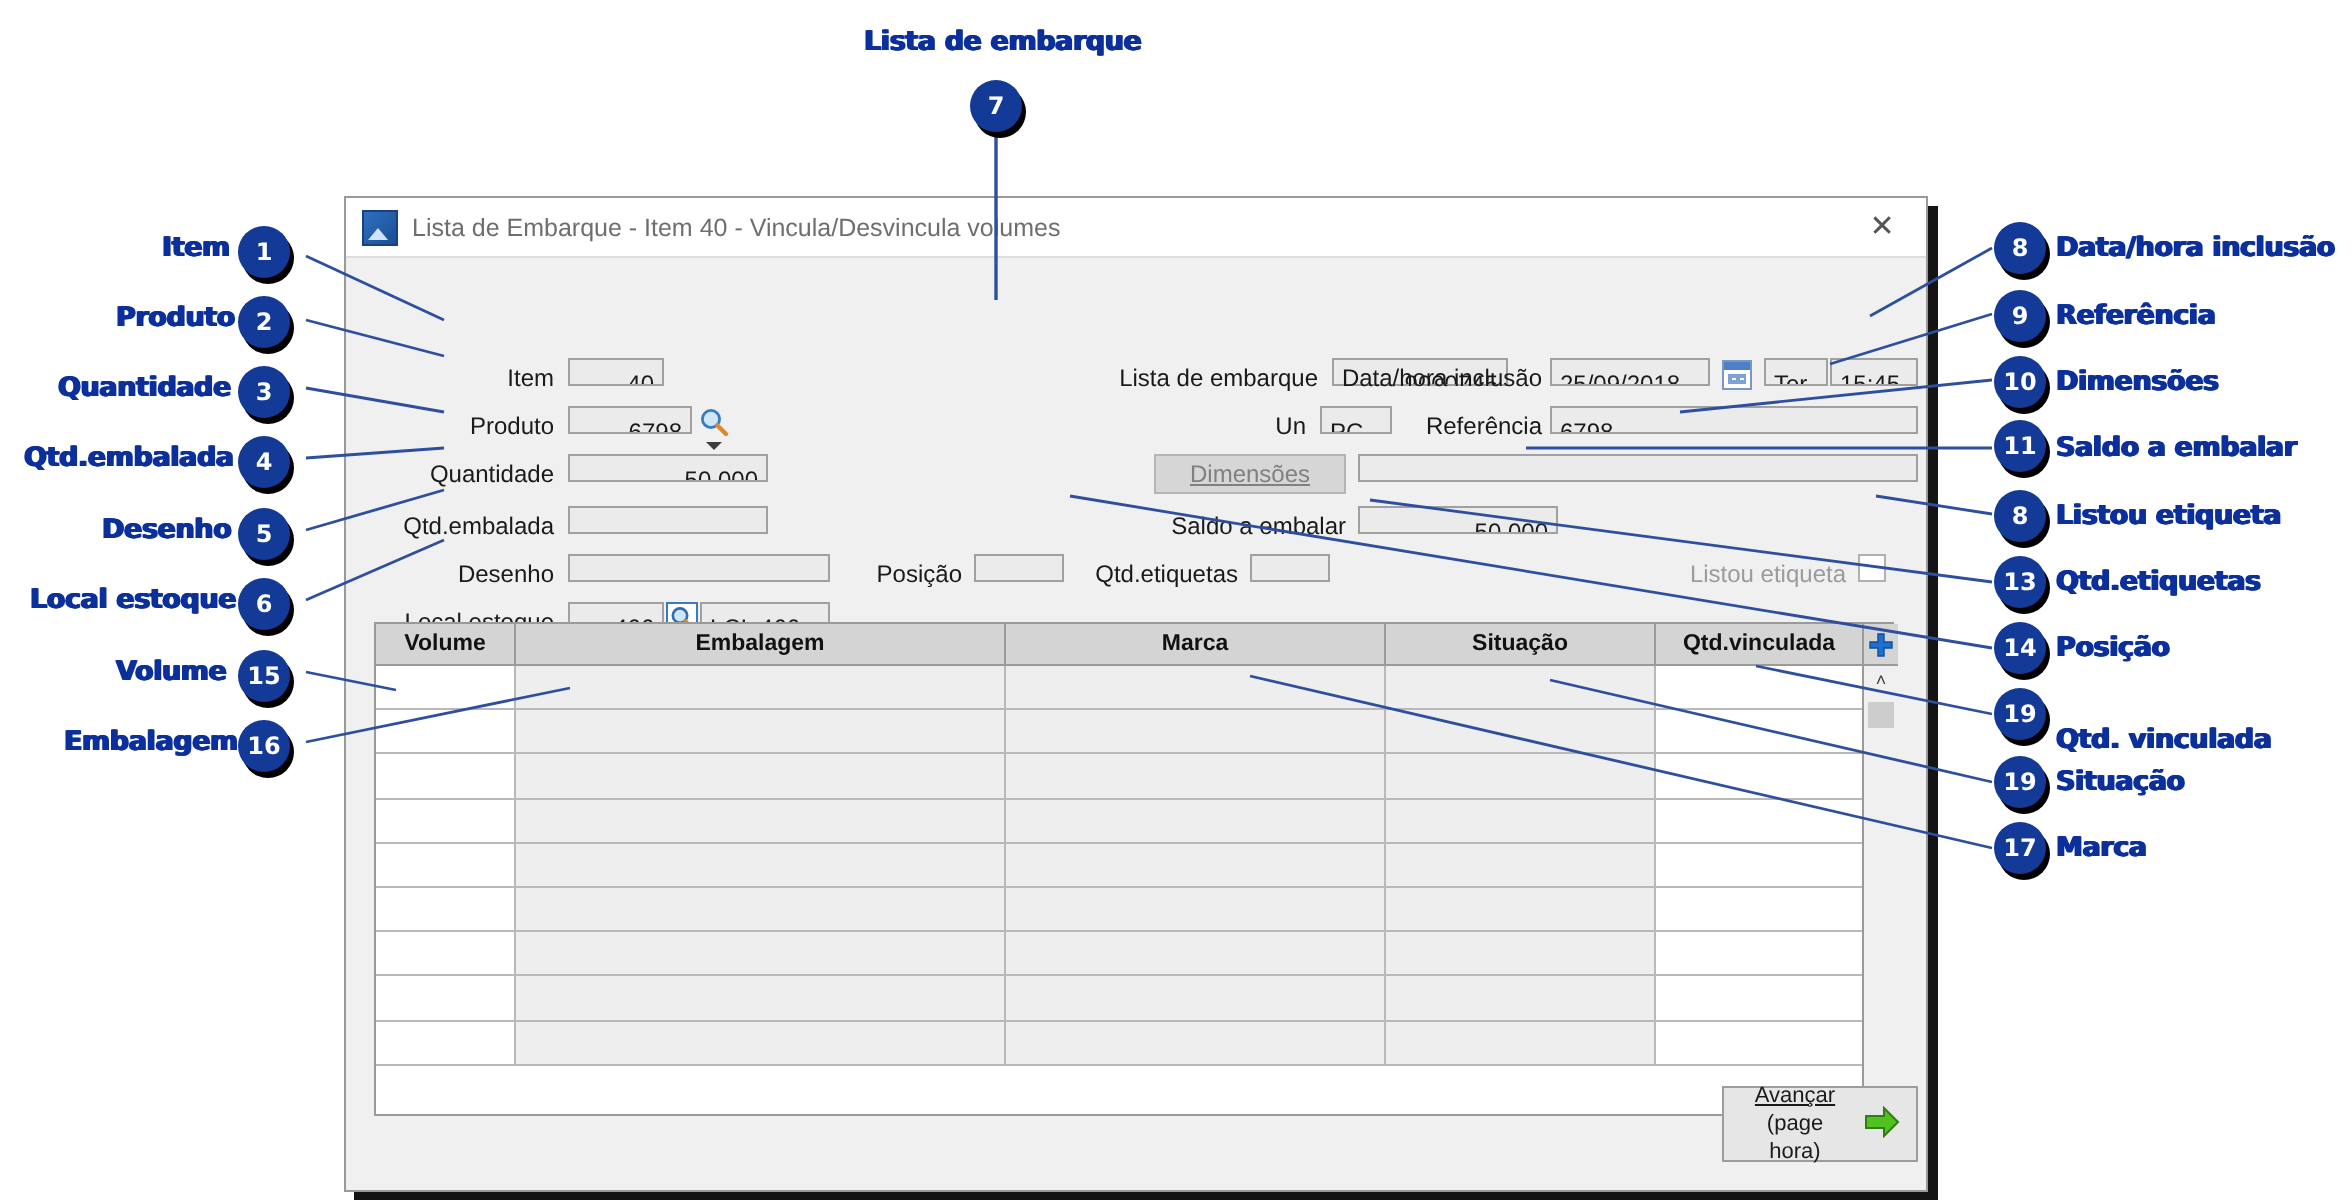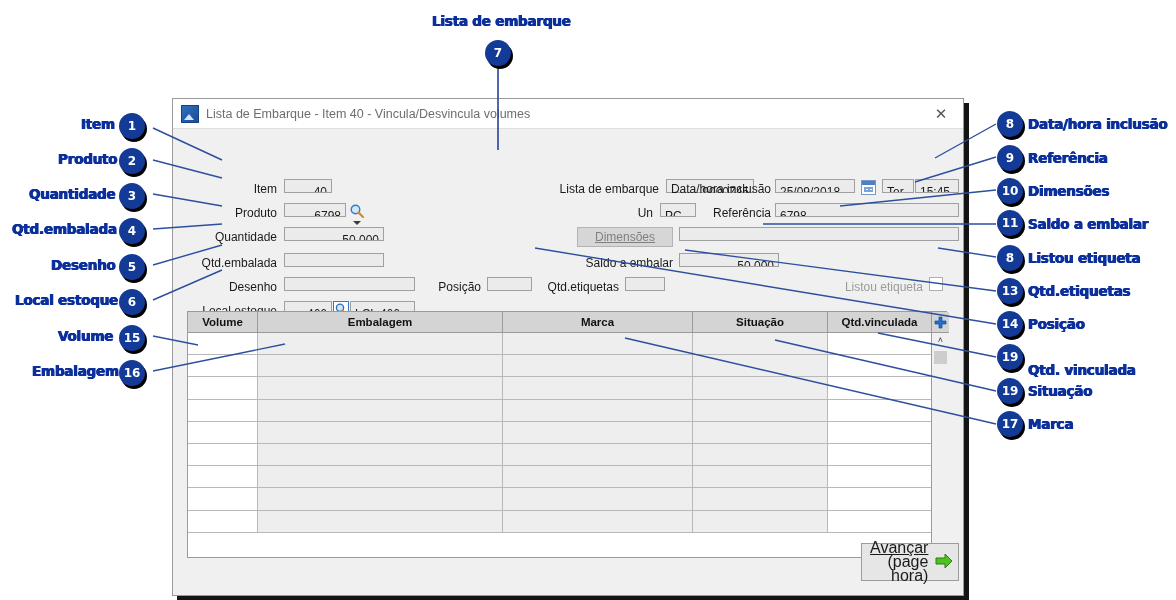--- a/index.html
+++ b/index.html
@@ -242,21 +242,21 @@
     background:#e6e6e6;
     border:1px solid #9c9c9c;
     box-sizing:border-box;
     font-size:12px; color:#1a1a1a;
     display:flex; align-items:center; justify-content:center;
     gap:7px;
   }
   #cancel-btn { left: 580px; top: 8px; width: 98px; height: 38px; }
   #next-btn   { left: 688px; top: 8px; width: 98px; height: 38px;
                 justify-content: space-between; padding: 0 8px; }
-  .nx-text { font-size: 16px; line-height: 14px; text-align:right; }
+  .nx-text { font-size: 11px; line-height: 14px; text-align:center; }
   .nx-text u { text-decoration: underline; }
 </style>
 </head>
 <body>
 
 <div id="dialog">
 
   <div id="titlebar">
     <div id="app-icon"></div>
     <div id="title-text">Lista de Embarque - Item 40 - Vincula/Desvincula volumes</div>

